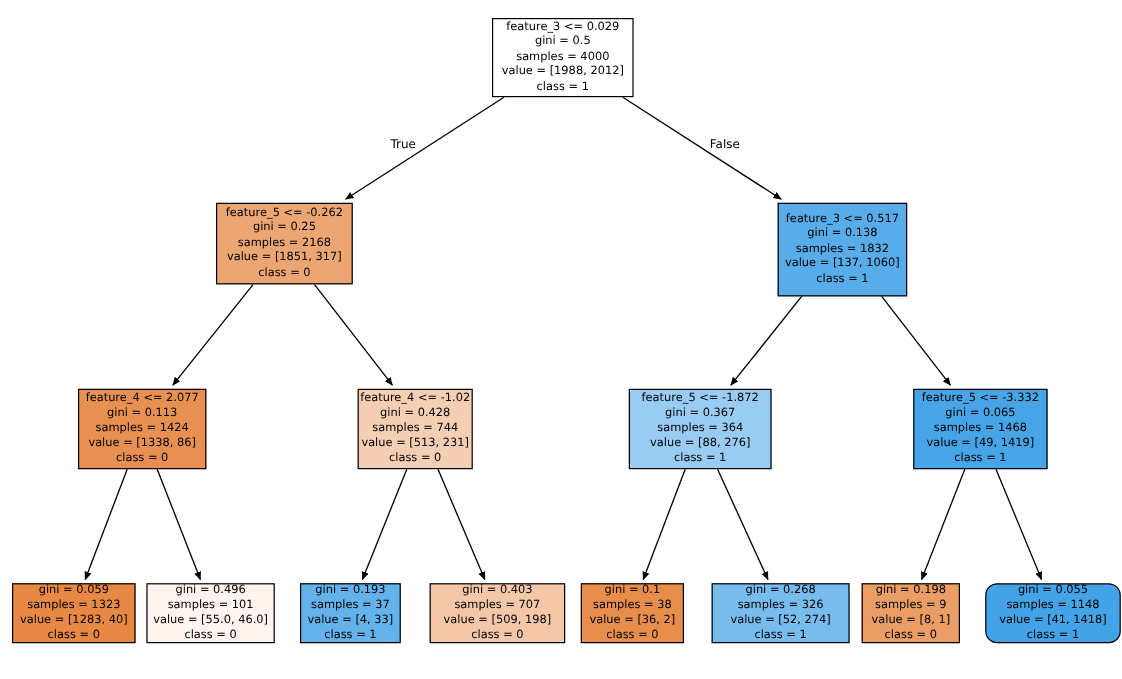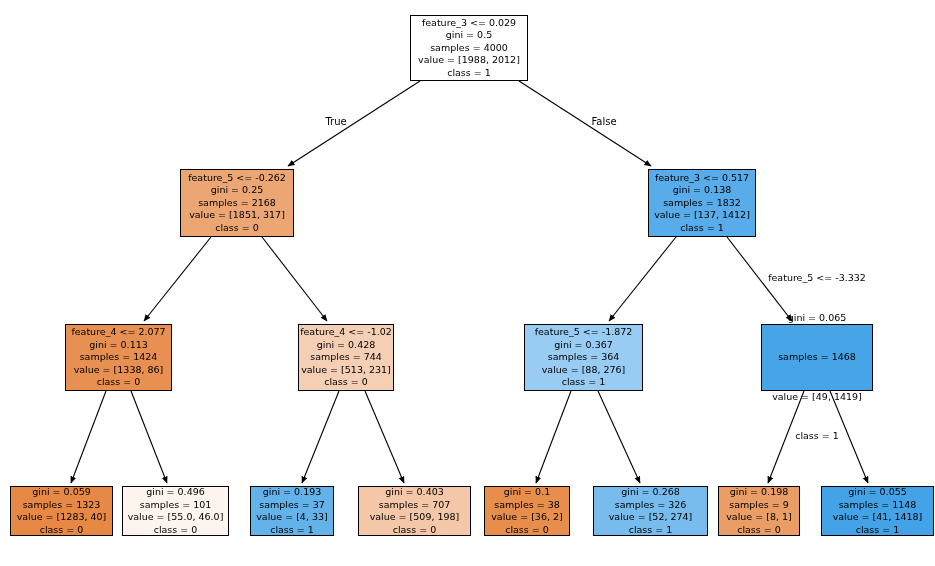--- a/index.html
+++ b/index.html
@@ -84,25 +84,25 @@
   </div>
 
   <div class="node" style="left: 180px; top: 169px; width: 114px; height: 68px; background-color: rgb(236, 166, 115);">
     <div>feature_5 &lt;= -0.262</div>
     <div>gini = 0.25</div>
     <div>samples = 2168</div>
     <div>value = [1851, 317]</div>
     <div>class = 0</div>
   </div>
 
-  <div class="node" style="left: 648px; top: 169px; width: 108px; height: 68px; background-color: rgb(87, 172, 233);">
+  <div class="node" style="left: 648px; top: 169px; width: 108px; height: 78px; background-color: rgb(87, 172, 233);">
     <div>feature_3 &lt;= 0.517</div>
     <div>gini = 0.138</div>
     <div>samples = 1832</div>
-    <div>value = [137, 1412]</div>
+    <div>value = [137, 1060]</div>
     <div>class = 1</div>
   </div>
 
   <div class="node" style="left: 65px; top: 324px; width: 107px; height: 67px; background-color: rgb(232, 144, 81);">
     <div>feature_4 &lt;= 2.077</div>
     <div>gini = 0.113</div>
     <div>samples = 1424</div>
     <div>value = [1338, 86]</div>
     <div>class = 0</div>
   </div>
@@ -116,21 +116,21 @@
   </div>
 
   <div class="node" style="left: 524px; top: 324px; width: 119px; height: 67px; background-color: rgb(153, 204, 242);">
     <div>feature_5 &lt;= -1.872</div>
     <div>gini = 0.367</div>
     <div>samples = 364</div>
     <div>value = [88, 276]</div>
     <div>class = 1</div>
   </div>
 
-  <div class="node" style="left: 761px; top: 324px; width: 112px; height: 67px; background-color: rgb(70, 164, 231); gap: 27px;">
+  <div class="node" style="left: 761px; top: 324px; width: 112px; height: 67px; background-color: rgb(70, 164, 231);">
     <div>feature_5 &lt;= -3.332</div>
     <div>gini = 0.065</div>
     <div>samples = 1468</div>
     <div>value = [49, 1419]</div>
     <div>class = 1</div>
   </div>
 
   <div class="node" style="left: 10px; top: 486px; width: 103px; height: 50px; background-color: rgb(231, 137, 69);">
     <div>gini = 0.059</div>
     <div>samples = 1323</div>
@@ -173,20 +173,20 @@
     <div>class = 1</div>
   </div>
 
   <div class="node" style="left: 718px; top: 486px; width: 82px; height: 50px; background-color: rgb(234, 157, 101);">
     <div>gini = 0.198</div>
     <div>samples = 9</div>
     <div>value = [8, 1]</div>
     <div>class = 0</div>
   </div>
 
-  <div class="node" style="left: 821px; top: 486px; width: 113px; height: 50px; background-color: rgb(68, 162, 230);">
+  <div class="node" style="left: 821px; top: 486px; width: 113px; height: 50px; background-color: rgb(68, 162, 230); border-radius: 10px;">
     <div>gini = 0.055</div>
     <div>samples = 1148</div>
     <div>value = [41, 1418]</div>
     <div>class = 1</div>
   </div>
 
 </div>
 
 </body></html>

